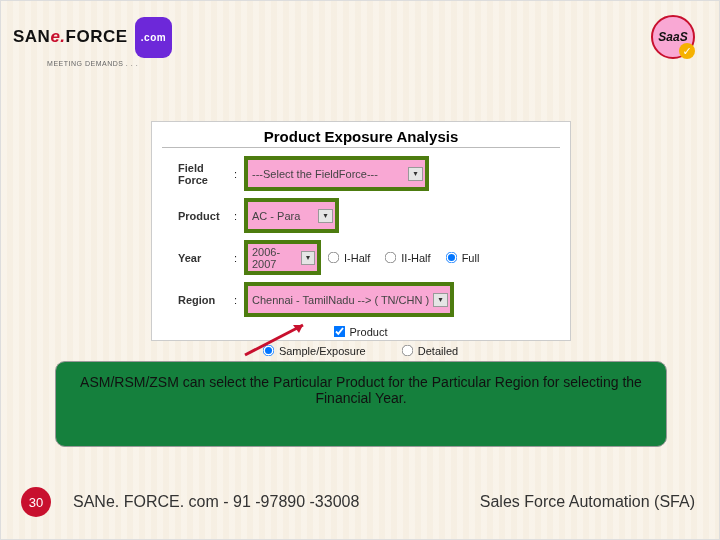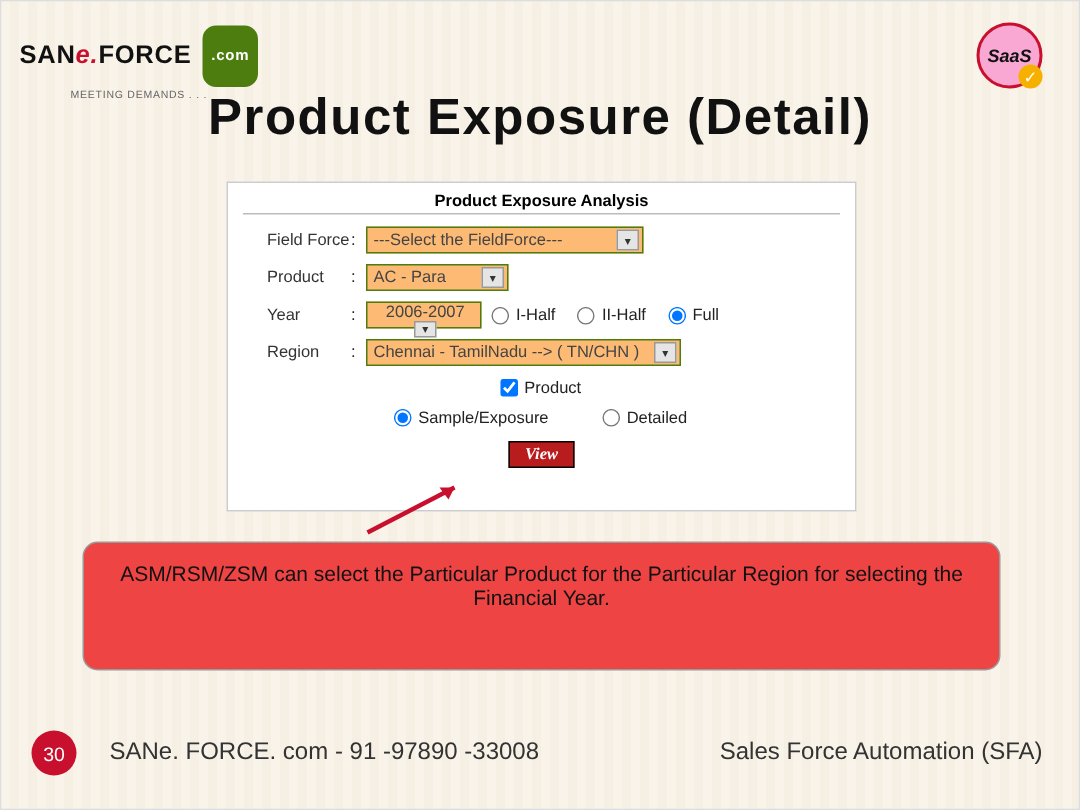--- a/index.html
+++ b/index.html
@@ -22,21 +22,21 @@
   
   .logo-left {
     position: absolute; top: 16px; left: 12px;
     display: flex; align-items: center; flex-direction: column;
   }
   .logo-brand { font-weight: 700; font-size: 17px; letter-spacing: 0.5px; }
   .logo-brand .san { color: #111; }
   .logo-brand .e { color: #c8102e; font-style: italic; }
   .logo-brand .force { color: #111; }
   .logo-brand .dotcom {
-    display: inline-block; background: #4d7c0f; color: #fff;
+    display: inline-block; background: #6d28d9; color: #fff;
     border-radius: 9px; font-size: 10px; padding: 15px 6px;
     vertical-align: middle; margin-left: 2px;
   }
   .logo-tag { font-size: 7px; color: #666; letter-spacing: 0.5px; margin-top: 2px; }
   .logo-right {
     position: absolute; top: 14px; right: 24px;
     width: 44px; height: 44px; border-radius: 50%;
     border: 2px solid #c8102e; background: #f9a8d4;
     display: flex; align-items: center; justify-content: center;
   }
@@ -57,35 +57,35 @@
   }
   
   .panel {
     position: absolute; left: 150px; top: 120px;
     width: 420px; height: 220px;
     background: #fff; border: 1px solid #ccc;
     padding: 6px 10px 10px;
     font-size: 11px; color: #222;
   }
   .panel-title {
-    font-weight: 700; font-size: 11px; color: #000;
+    font-weight: 700; font-size: 15px; color: #000;
     text-align: center; margin-bottom: 2px;
   }
   .panel hr { border: none; border-top: 1px solid #bbb; margin: 2px 0 8px; }
   .frow { display: flex; align-items: center; margin: 7px 0; }
-  .flabel { width: 72px; font-weight: 400; color: #333; padding-left: 16px; }
+  .flabel { width: 72px; font-weight: 700; color: #333; padding-left: 16px; }
   .colon { width: 10px; }
   .select {
-    border: 1px solid #4d7c0f; background: #fdba74; height: 18px;
+    border: 4px solid #4d7c0f; background: #f9a8d4; height: 35px;
     display: flex; align-items: center; justify-content: space-between;
     padding: 0 2px 0 4px; color: #444;
   }
   .sel-wide { width: 185px; }
   .sel-med  { width: 95px; }
-  .sel-narrow { width: 77px; flex-direction: column; }
+  .sel-narrow { width: 77px; }
   .sel-region { width: 210px; }
   .sel-btn {
     width: 15px; height: 14px; background: #e5e5e5;
     border: 1px solid #999; display: flex; align-items: center; justify-content: center;
     font-size: 8px; color: #333;
   }
   .radio, .check {
     display: inline-flex; align-items: center; gap: 4px;
     margin: 0 8px 0 6px; font-size: 11px;
   }
@@ -100,21 +100,21 @@
   
   .arrow {
     position: absolute; left: 232px; top: 320px;
     width: 80px; height: 40px; pointer-events: none;
   }
   
   .caption {
     position: absolute; left: 54px; top: 360px;
     width: 612px; height: 86px;
     border: 1px solid #999; border-radius: 10px;
-    background: #ef4444; display: flex; align-items: flex-start; justify-content: center;
+    background: #15803d; display: flex; align-items: flex-start; justify-content: center;
     padding: 12px 24px 8px; font-size: 14px; color: #111;
     text-align: center;
   }
   
   .slide-num {
     position: absolute; left: 20px; bottom: 22px;
     width: 30px; height: 30px; border-radius: 50%;
     background: #c8102e; color: #fff;
     display: flex; align-items: center; justify-content: center;
     font-size: 13px;
@@ -141,21 +141,20 @@
         <span class="dotcom">.com</span>
       </div>
       <div class="logo-tag">MEETING DEMANDS . . .</div>
     </div>
 
     <div class="logo-right">
       <span class="saas-badge">SaaS</span>
       <span class="saas-check">✓</span>
     </div>
 
-    <div class="title">Product Exposure (Detail)</div>
 
     <div class="panel">
       <div class="panel-title">Product Exposure Analysis</div>
       <hr>
 
       <div class="frow">
         <div class="flabel">Field Force</div>
         <div class="colon">:</div>
         <div class="select sel-wide">
           <span>---Select the FieldForce---</span>

